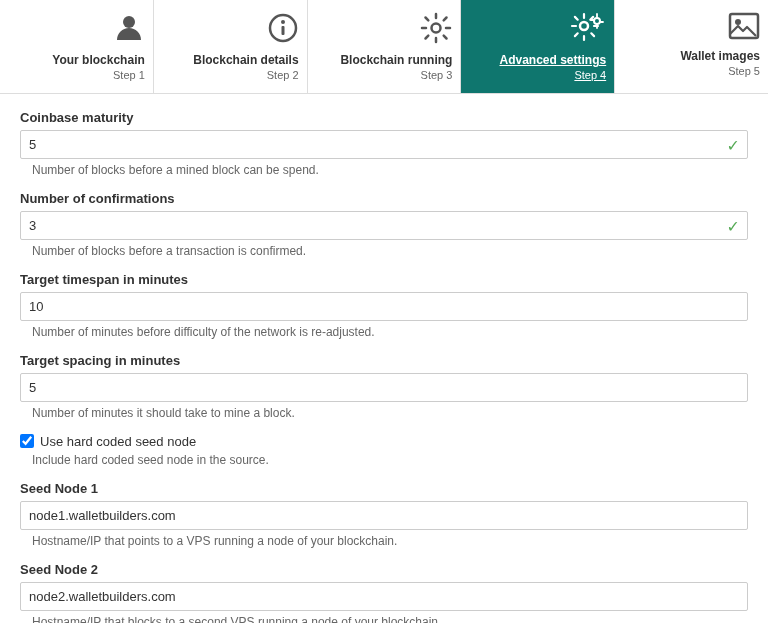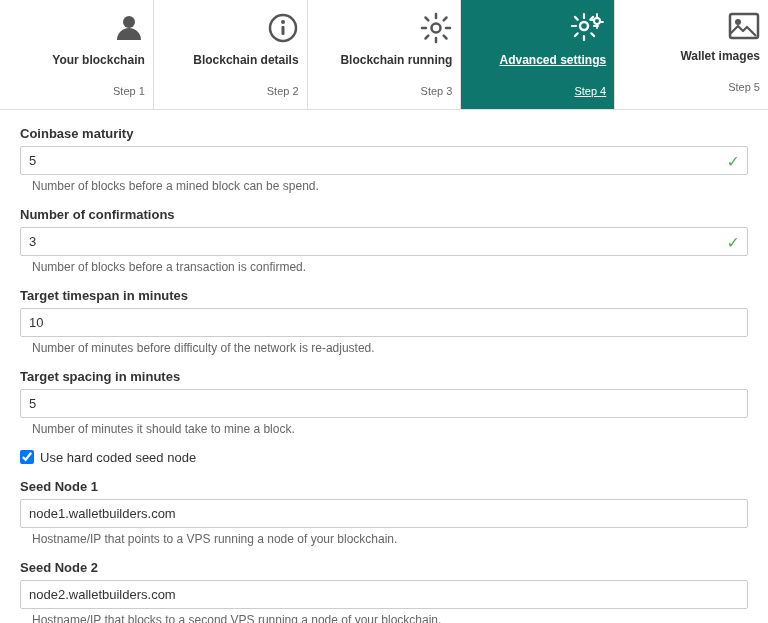--- a/index.html
+++ b/index.html
@@ -39,21 +39,21 @@
       margin-bottom: 4px;
       line-height: 1;
     }
     .wizard-step .step-title {
       font-size: 12px;
       font-weight: bold;
       text-align: center;
     }
     .wizard-step .step-num {
       font-size: 11px;
-      margin-top: 18px;
+      margin-top: 2px;
     }
     .wizard-step.active .step-icon,
     .wizard-step.active .step-title,
     .wizard-step.active .step-num {
       color: #fff;
     }
     .wizard-step:not(.active) .step-icon { color: #555; }
     .wizard-step:not(.active) .step-title { color: #333; }
     .wizard-step:not(.active) .step-num { color: #666; }
 
@@ -214,20 +214,21 @@
       <input type="text" class="field-input" value="5" style="">
     </div>
     <div class="field-hint">Number of minutes it should take to mine a block.</div>
   </div>
 
   <div class="field-group">
     <div class="checkbox-row">
       <input type="checkbox" id="seed-checkbox" checked="" style="">
       <label for="seed-checkbox" class="checkbox-label">Use hard coded seed node</label>
     </div>
+    <div class="field-hint">Include hard coded seed node in the source.</div>
   </div>
 
   <div class="field-group">
     <label class="field-label">Seed Node 1</label>
     <div class="field-input-wrap">
       <input type="text" class="field-input" value="node1.walletbuilders.com" style="">
     </div>
     <div class="field-hint">Hostname/IP that points to a VPS running a node of your blockchain.</div>
   </div>
 

